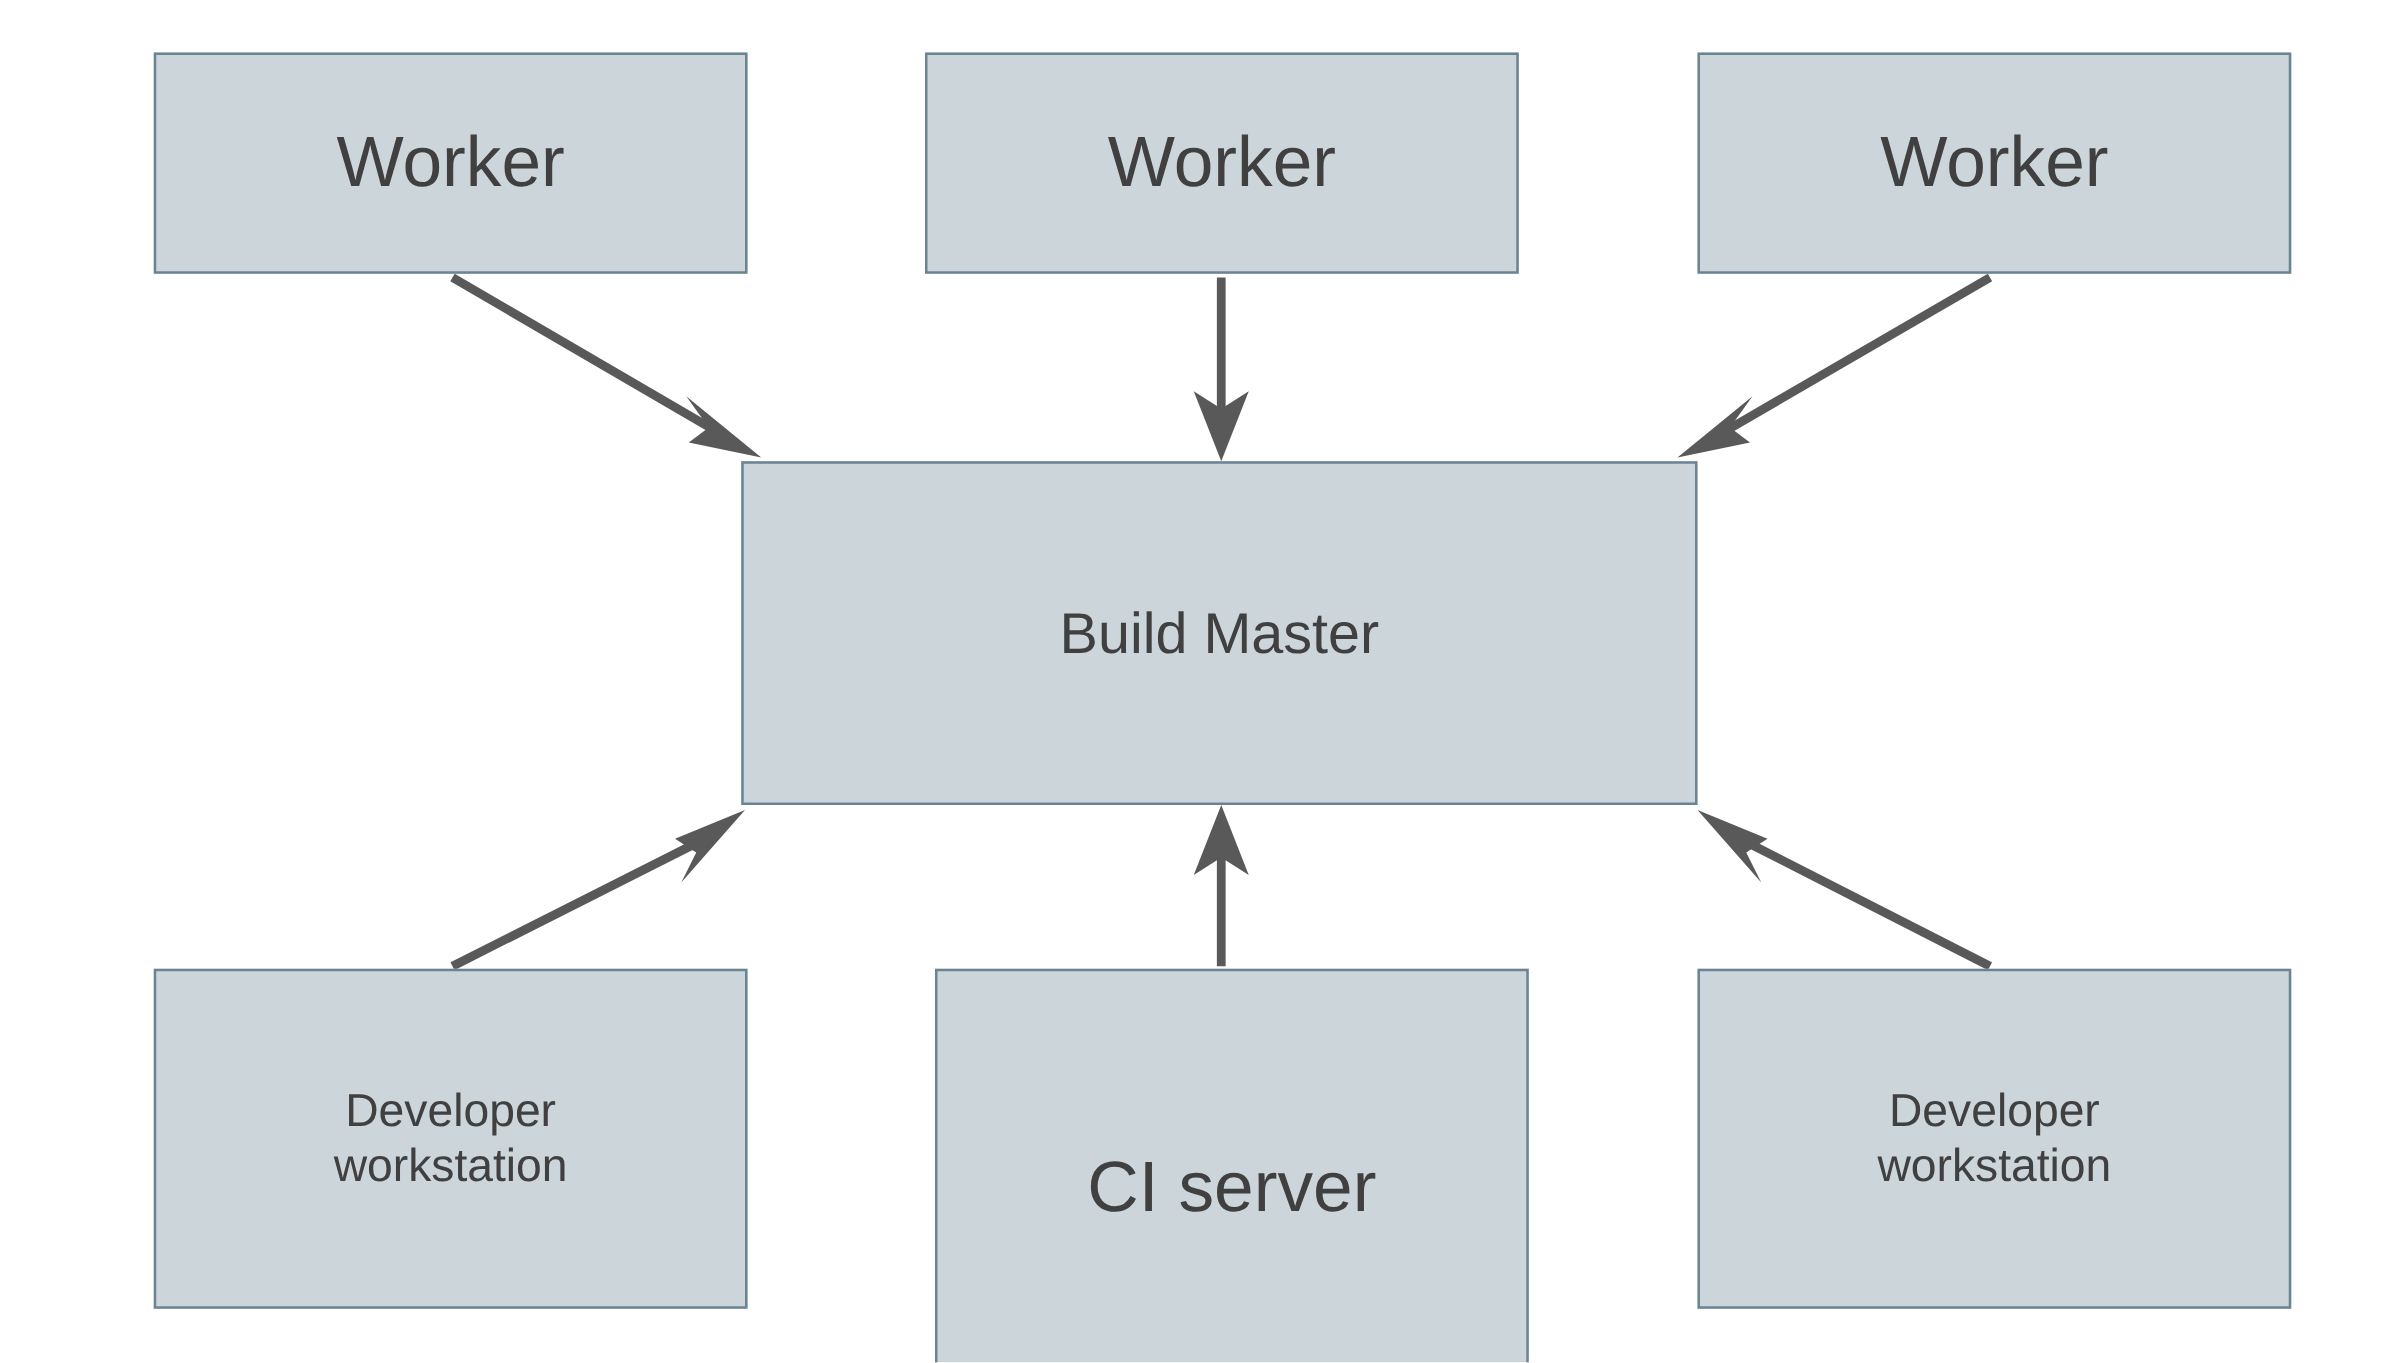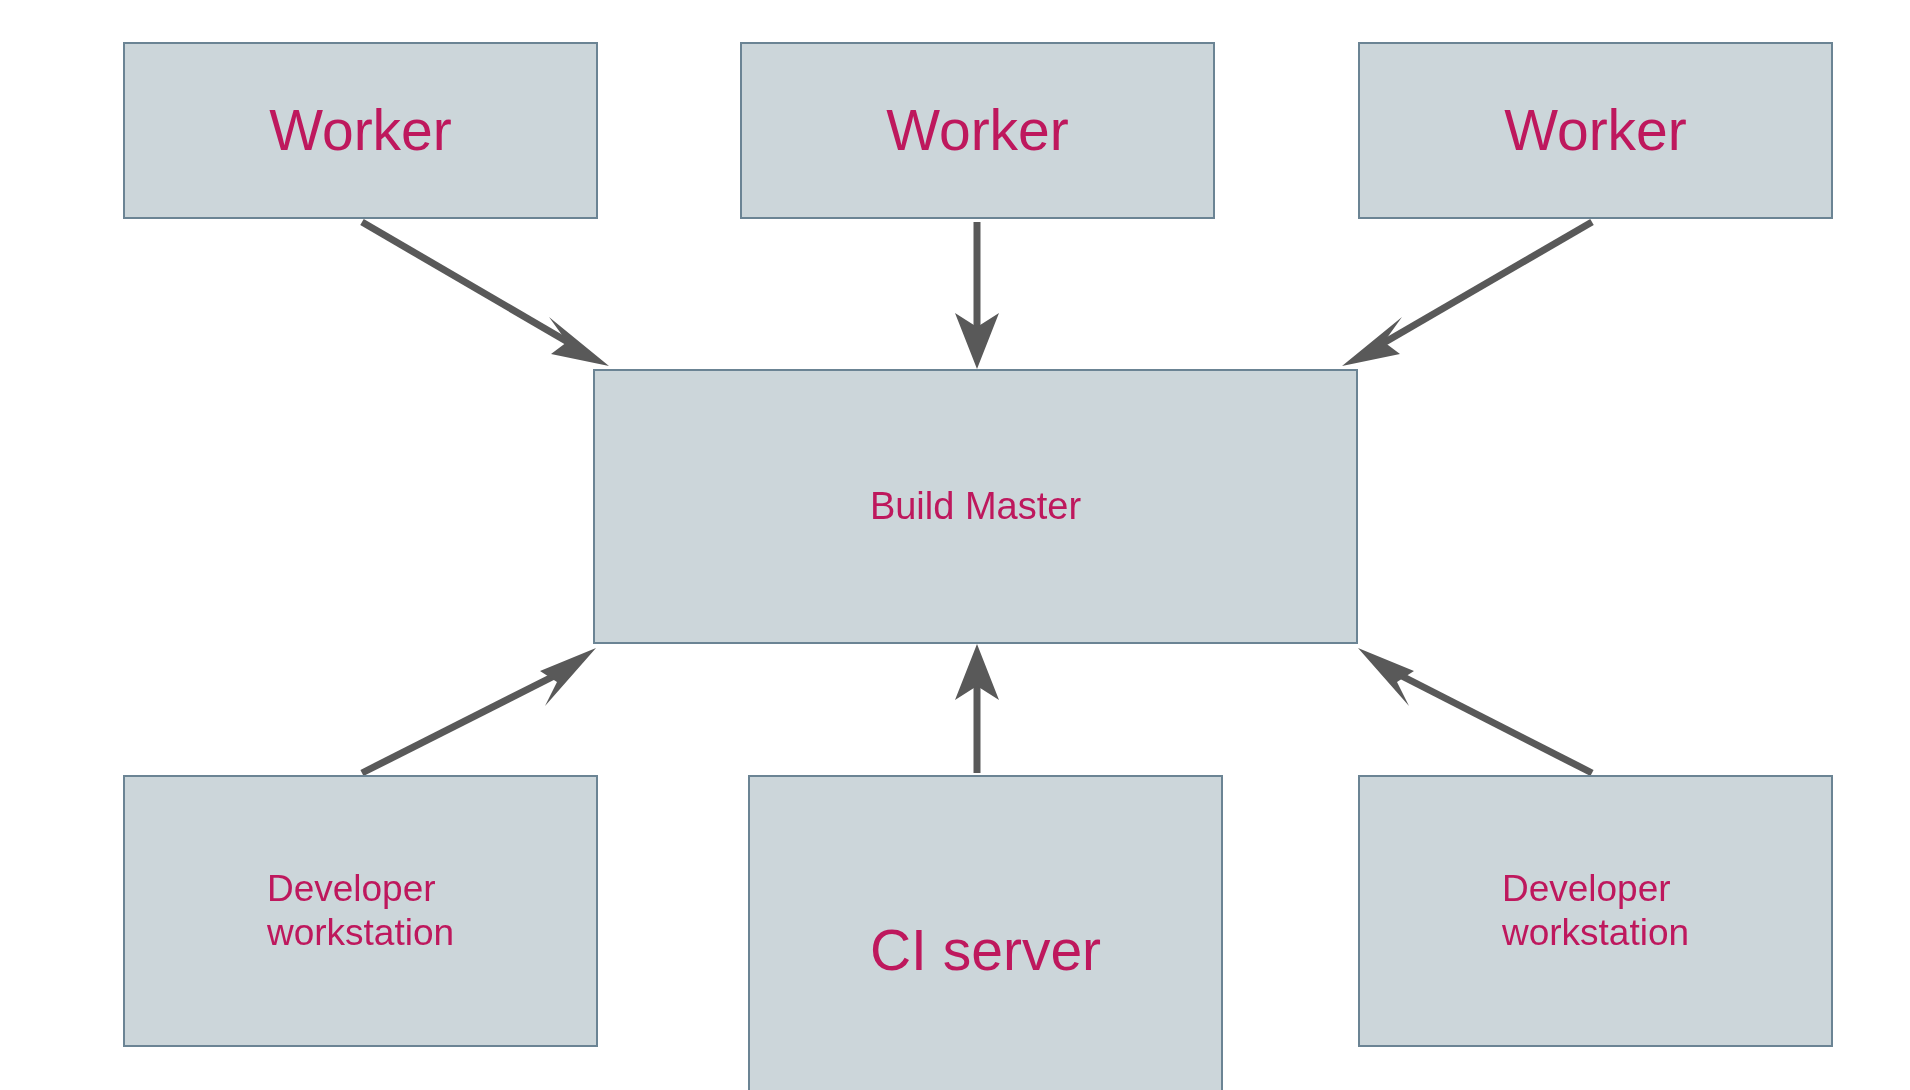--- a/index.html
+++ b/index.html
@@ -30,30 +30,30 @@
     position: absolute;
     box-sizing: border-box;
     background: #ccd6da;
     border: 2px solid #6b8494;
     display: flex;
     align-items: center;
     justify-content: center;
     z-index: 2;
   }
   .node-label {
-    color: #be185d;
+    color: #404040;
     font-family: "Liberation Sans", sans-serif;
     font-weight: 400;
-    text-align: left;
+    text-align: center;
     line-height: 1.18;
     white-space: pre-line;
     letter-spacing: 0px;
   }
   .label-worker   { font-size: 57px; }
-  .label-master   { font-size: 38px; }
+  .label-master   { font-size: 46px; }
   .label-dev      { font-size: 37px; }
   .label-ci       { font-size: 57px; }
   .edge-line {
     stroke: #595959;
     stroke-width: 7;
     fill: none;
     stroke-linecap: butt;
   }
   .arrow-head {
     fill: #595959;

